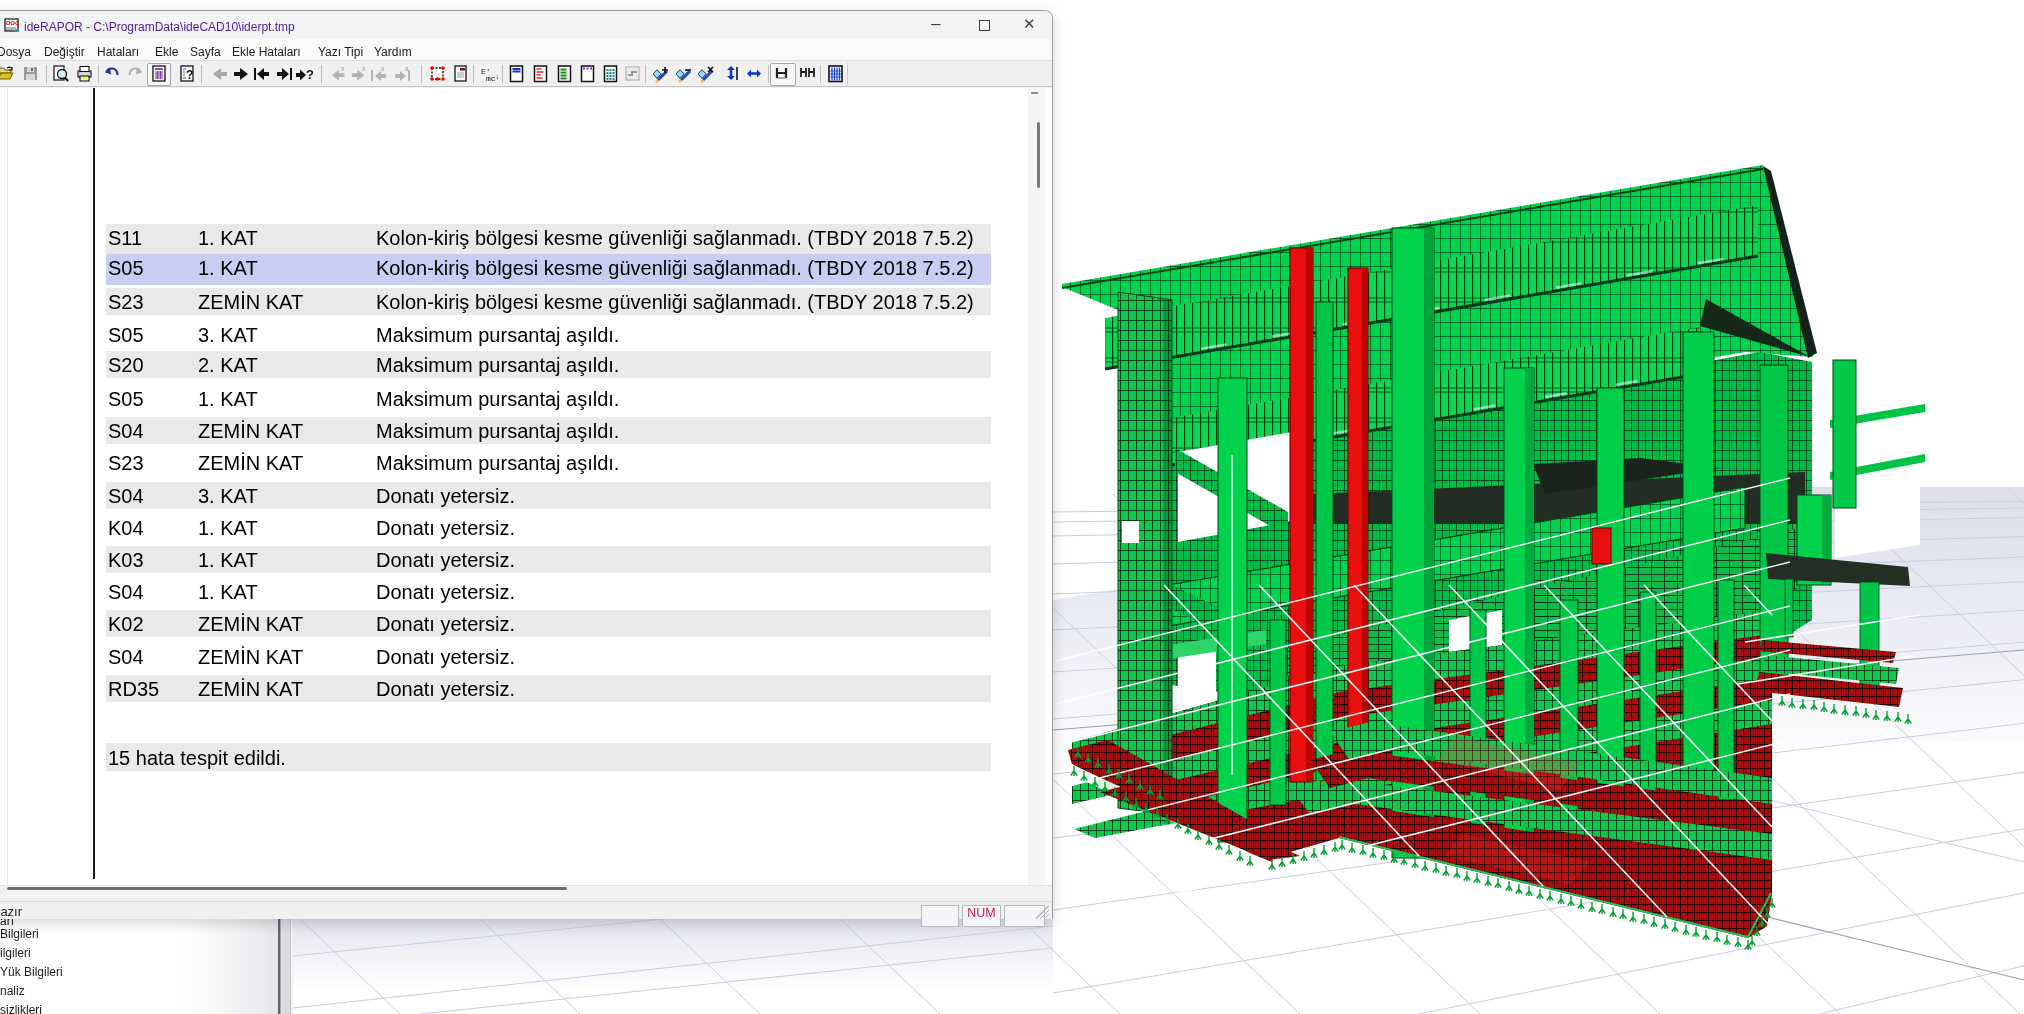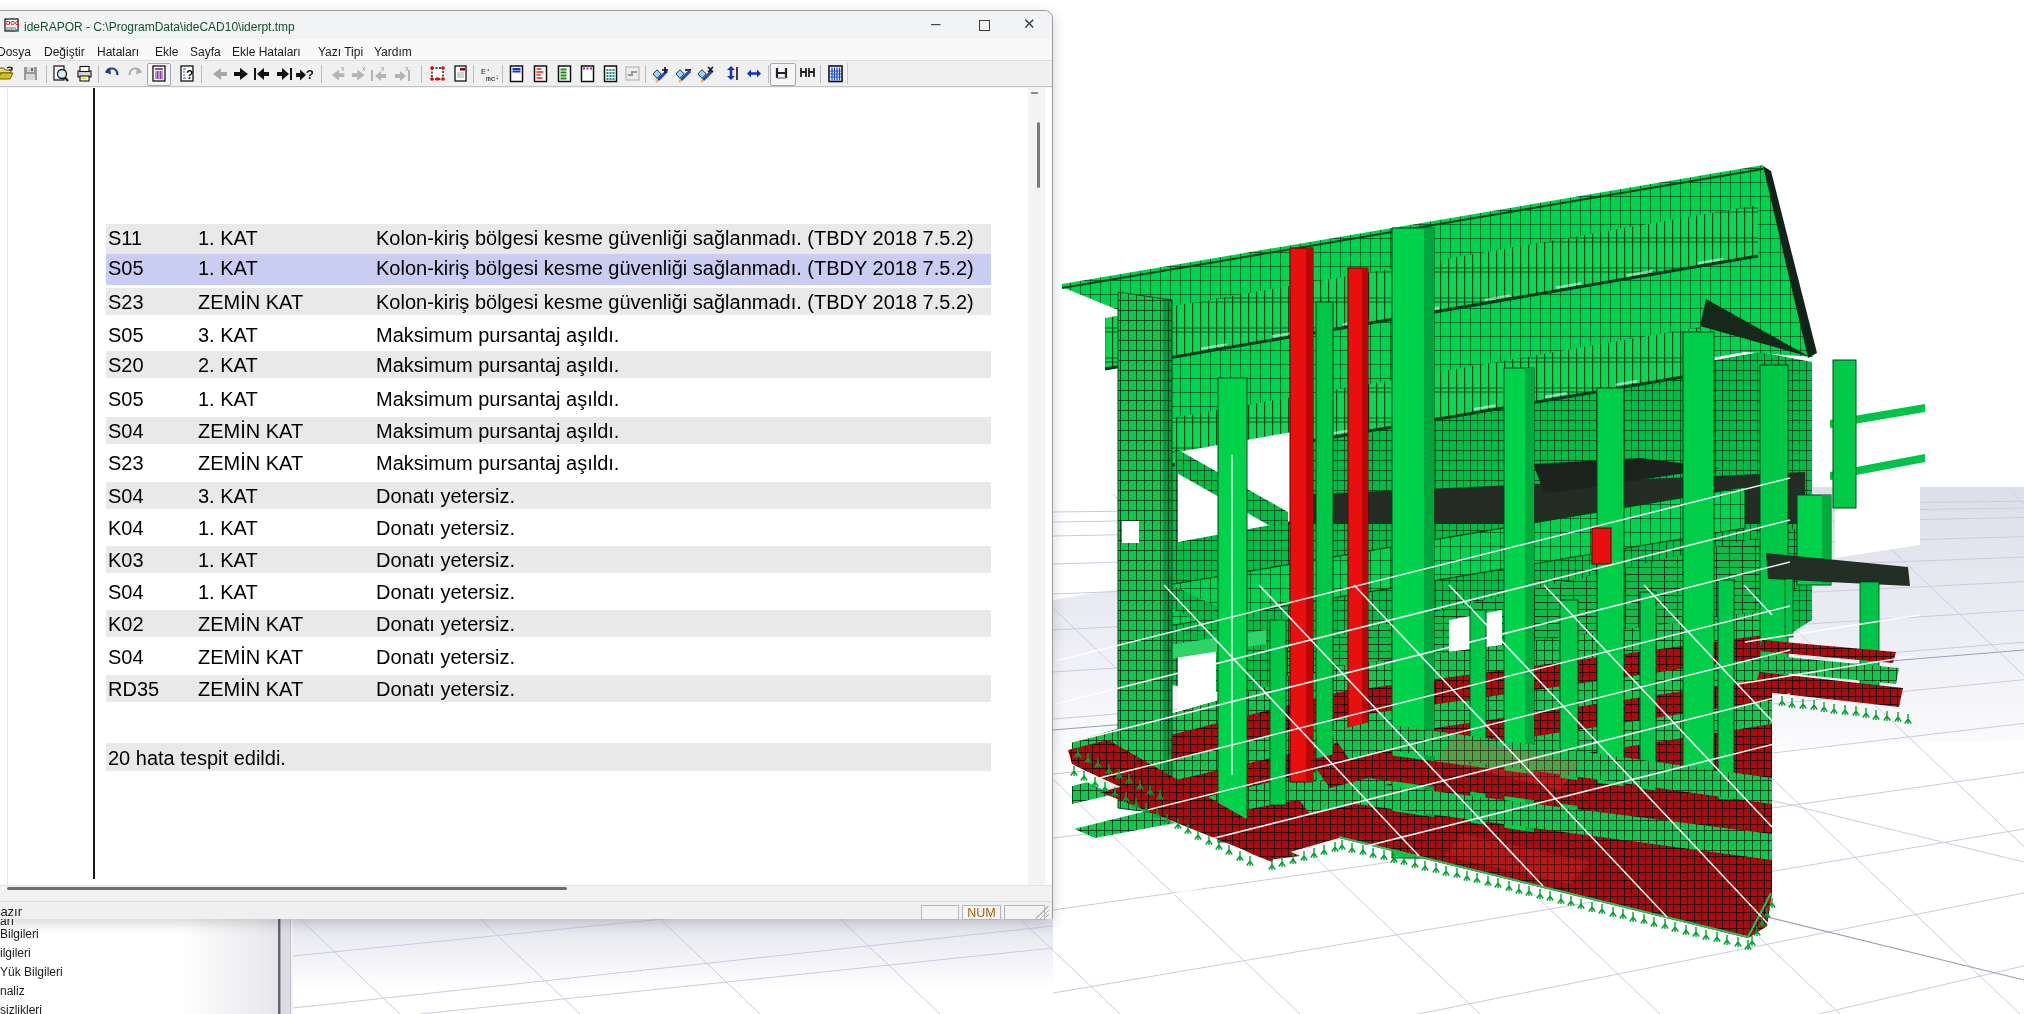--- a/index.html
+++ b/index.html
@@ -8,21 +8,21 @@
 #treepanel{position:absolute;left:0;top:917px;width:293px;height:97px;z-index:2;
  background:linear-gradient(90deg,#ffffff 0%,#ffffff 62%,#ececf0 88%,#e4e4ea 95%);overflow:hidden}
 #treepanel .it{position:absolute;left:0;font-size:12px;color:#1a1a1a;white-space:pre}
 #tpdiv{position:absolute;right:0;top:0;width:15px;height:97px;background:linear-gradient(90deg,#63636b 0 2px,#a9a9b0 2px 3px,#dcdce2 3px 12px,#c2c2c9 12px 13px,#f2f2f5 13px)}
 #topstrip{position:absolute;left:0;top:0;width:1053px;height:10px;z-index:3;background:#fff;overflow:hidden}
 #topstrip .gr{position:absolute;left:553px;top:0;width:500px;height:10px;background:#eff0f3}
 #topstrip .t{position:absolute;color:#10151f;white-space:pre}
 #win{position:absolute;left:-10px;top:10px;width:1063px;height:909px;z-index:4;background:#f3f3f4;
  border:1px solid #9a9a9f;border-radius:0 8px 0 0;box-shadow:0 4px 14px rgba(0,0,0,0.18)}
 #titlebar{position:absolute;left:0;top:0;width:100%;height:28px;border-radius:0 8px 0 0;background:#f2f3f5}
-#titlebar .txt{position:absolute;left:33px;top:9px;font-size:12px;color:#14532d}
+#titlebar .txt{position:absolute;left:33px;top:9px;font-size:12px;color:#4c1d95}
 #menubar{position:absolute;left:0;top:28px;width:100%;height:21px;background:#f9f9fa}
 #menubar span{position:absolute;top:6px;font-size:12px;color:#1b1b1b}
 #toolbar{position:absolute;left:0;top:49px;width:100%;height:27px;background:#f0f0f1;border-top:1px solid #dcdcdc;border-bottom:1px solid #c0c0c0}
 #docarea{position:absolute;left:0;top:77px;width:100%;height:797px;background:#ffffff;overflow:hidden}
 #pageline{position:absolute;left:102px;top:0;width:2px;height:791px;background:#1a1a1a}
 #leftline{position:absolute;left:16px;top:0;width:1px;height:797px;background:#e4e4e6}
 #heading{position:absolute;left:117px;top:56px;font-size:27px;font-weight:bold;color:#0d0d0d;letter-spacing:0.5px;white-space:pre}
 #tbl{position:absolute;left:115px;top:136px;width:885px}
 #tbl .r{position:absolute;left:0;width:885px;height:27px;font-size:20px;color:#000}
 #tbl .r span{position:absolute;top:3px;white-space:pre}
@@ -32,21 +32,21 @@
 .bgg{background:#e9e9e9}
 .bgs{background:#cacdf2}
 #totrow{position:absolute;left:115px;top:655px;width:885px;height:28px;background:#e9e9e9;font-size:20px;color:#000}
 #totrow span{position:absolute;left:2px;top:4px}
 #vscroll{position:absolute;right:7px;top:0;width:17px;height:797px;background:#f4f4f4}
 #vthumb{position:absolute;right:12px;top:34px;width:3px;height:66px;background:#7a7a7a;border-radius:2px}
 #hscroll{position:absolute;left:0;top:874px;width:100%;height:16px;background:#f2f2f2;border-top:1px solid #e2e2e2}
 #hthumb{position:absolute;left:16px;top:1px;width:560px;height:3px;background:#6e6e6e;border-radius:2px}
 #statusbar{position:absolute;left:0;top:890px;width:100%;height:18px;background:#f0f0f1;border-top:1px solid #dcdcdc;font-size:13px;color:#1a1a1a}
 #statusbar .hz{position:absolute;left:0px;top:2px}
-.sbox{position:absolute;top:3px;height:15px;border:1px solid #b7b7bc;background:#f4f4f6;font-size:12.5px;color:#a16207}
+.sbox{position:absolute;top:3px;height:22px;border:1px solid #b7b7bc;background:#f4f4f6;font-size:12.5px;color:#be185d}
 .grip{position:absolute;right:3px;top:4px;width:13px;height:13px;
  background:linear-gradient(135deg,transparent 0 46%,#b5b5ba 46% 52%,transparent 52% 62%,#b5b5ba 62% 68%,transparent 68% 78%,#b5b5ba 78% 84%,transparent 84%)}
 .tsep{position:absolute;top:4px;width:1px;height:18px;background:#bcbcc0}
 .tbtn{position:absolute;top:2px;width:24px;height:23px;border:1px solid #a8a8ac;background:#f6f6f8;border-radius:2px}
 #wbtns span{position:absolute;color:#3c3c3c}
 </style></head>
 <body>
 <div id="root">
 
 <svg id="scene" width="2024" height="1014" viewBox="0 0 2024 1014">
@@ -597,21 +597,21 @@
             <span class="c2">ZEMİN KAT</span>
             <span class="c3">Donatı yetersiz.</span>
           </div>
 <div class="r bgg" style="top:451px;height:27px">
             <span class="c1">RD35</span>
             <span class="c2">ZEMİN KAT</span>
             <span class="c3">Donatı yetersiz.</span>
           </div>
 </div>
 <div id="totrow">
-          <span>20 hata tespit edildi.</span>
+          <span>15 hata tespit edildi.</span>
         </div>
 <div id="vscroll"></div>
         <div id="vthumb"></div>
         <div style="position:absolute;right:14px;top:4px;width:7px;height:2px;background:#8a8a8a"></div>
 </div>
 <div id="hscroll">
         <div id="hthumb"></div>
       </div>
 <div id="statusbar">
         <div class="hz">Hazır</div>

